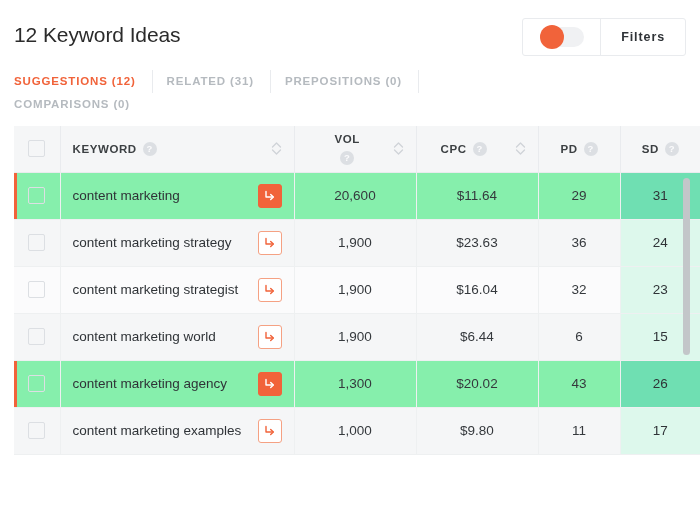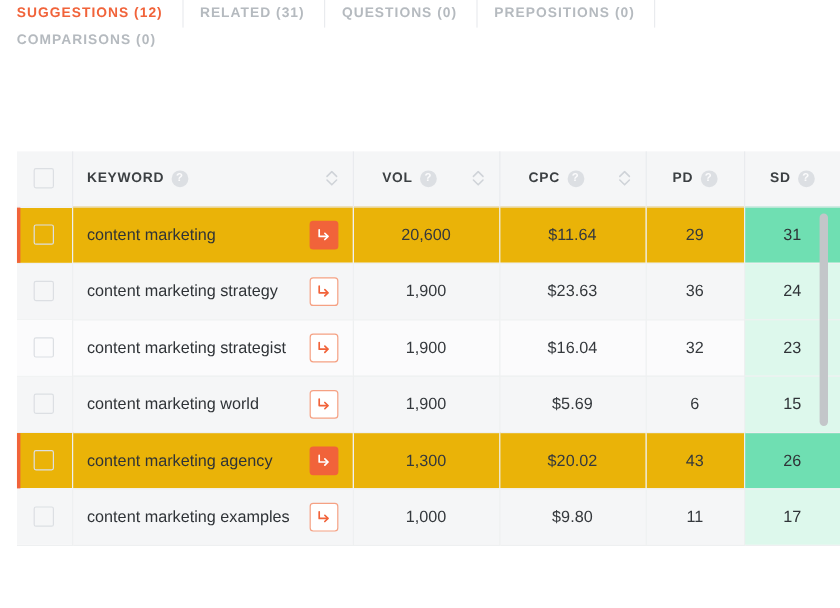--- a/index.html
+++ b/index.html
@@ -147,21 +147,21 @@
     border-bottom: 1px solid #eef0f1;
     border-right: 1px solid #eef0f1;
     padding: 0 12px;
     color: #35393d;
     text-align: center;
     vertical-align: middle;
     font-size: 13.5px;
     background: #fbfbfc;
   }
   tbody tr.alt td { background: #f5f6f7; }
-  tbody tr.hl td  { background: #eab308; }
+  tbody tr.hl td  { background: #86efac; }
   tbody td:last-child { border-right: none; }
   tbody td.cell-check { padding: 0; position: relative; }
   tbody td.cell-kw { text-align: left; }
 
   .chk {
     display: inline-block;
     width: 17px; height: 17px;
     border: 1px solid #dcdfe3;
     border-radius: 2px;
     background: transparent;
@@ -206,25 +206,36 @@
     right: 5px; top: 48px; bottom: 0;
     width: 7px;
     background: transparent;
   }
 </style>
 </head>
 <body>
 
 <div class="app">
 
+  <div class="header">
+    <div class="page-title">12 Keyword Ideas</div>
+
+    <div class="header-actions">
+      <div class="toggle-cell">
+        <div class="toggle">
+          <div class="knob"></div>
+        </div>
+      </div>
+      <button class="filters-btn">Filters</button>
+    </div>
+  </div>
 
   <div class="tabs">
     <div class="tab active">SUGGESTIONS (12)</div>
     <div class="tab">RELATED (31)</div>
-    <div class="tab">QUESTIONS (0)</div>
     <div class="tab">PREPOSITIONS (0)</div>
     <div class="tab last tab-row2">COMPARISONS (0)</div>
   </div>
 
   <div class="table-wrap">
     <table class="kw">
       <colgroup>
         <col class="c-check">
           <col class="c-kw">
           <col class="c-vol">
@@ -248,21 +259,21 @@
               <span class="sort-icon">
                 <svg class="chev" width="11" height="13" viewBox="0 0 11 13">
                   <path d="M1.5 5 L5.5 1 L9.5 5" fill="none" stroke="#cfd3d8" stroke-width="1.3" stroke-linecap="round" stroke-linejoin="round"></path>
                   <path d="M1.5 8 L5.5 12 L9.5 8" fill="none" stroke="#cfd3d8" stroke-width="1.3" stroke-linecap="round" stroke-linejoin="round"></path>
                 </svg>
               </span>
             </div>
           </th>
           <th>
             <div class="th-flex">
-              <span class="th-inner left" style="margin-left:12px;">
+              <span class="th-inner left" style="margin-left:28px;flex-direction:column;">
                 <span>VOL</span>
                 <span class="help-icon">?</span>
               </span>
               <span class="sort-icon">
                 <svg class="chev" width="11" height="13" viewBox="0 0 11 13">
                   <path d="M1.5 5 L5.5 1 L9.5 5" fill="none" stroke="#cfd3d8" stroke-width="1.3" stroke-linecap="round" stroke-linejoin="round"></path>
                   <path d="M1.5 8 L5.5 12 L9.5 8" fill="none" stroke="#cfd3d8" stroke-width="1.3" stroke-linecap="round" stroke-linejoin="round"></path>
                 </svg>
               </span>
             </div>
@@ -373,21 +384,21 @@
                 <span class="kw-text">content marketing world</span>
                 <span class="arrow-btn">
                   <svg width="13" height="13" viewBox="0 0 13 13">
                     <path d="M3 2.5 L3 8 L10 8" fill="none" stroke="#f1633a" stroke-width="1.4" stroke-linecap="round" stroke-linejoin="round"></path>
                     <path d="M7.7 5.4 L10.3 8 L7.7 10.6" fill="none" stroke="#f1633a" stroke-width="1.4" stroke-linecap="round" stroke-linejoin="round"></path>
                   </svg>
                 </span>
               </div>
             </td>
             <td>1,900</td>
-            <td>$5.69</td>
+            <td>$6.44</td>
             <td>6</td>
             <td class="sd-cell">15</td>
           </tr>
           <tr class="hl">
             <td class="cell-check">
               <div style="display:flex;align-items:center;justify-content:center;height:100%">
                 <span class="chk"></span>
               </div>
             </td>
             <td class="cell-kw">

